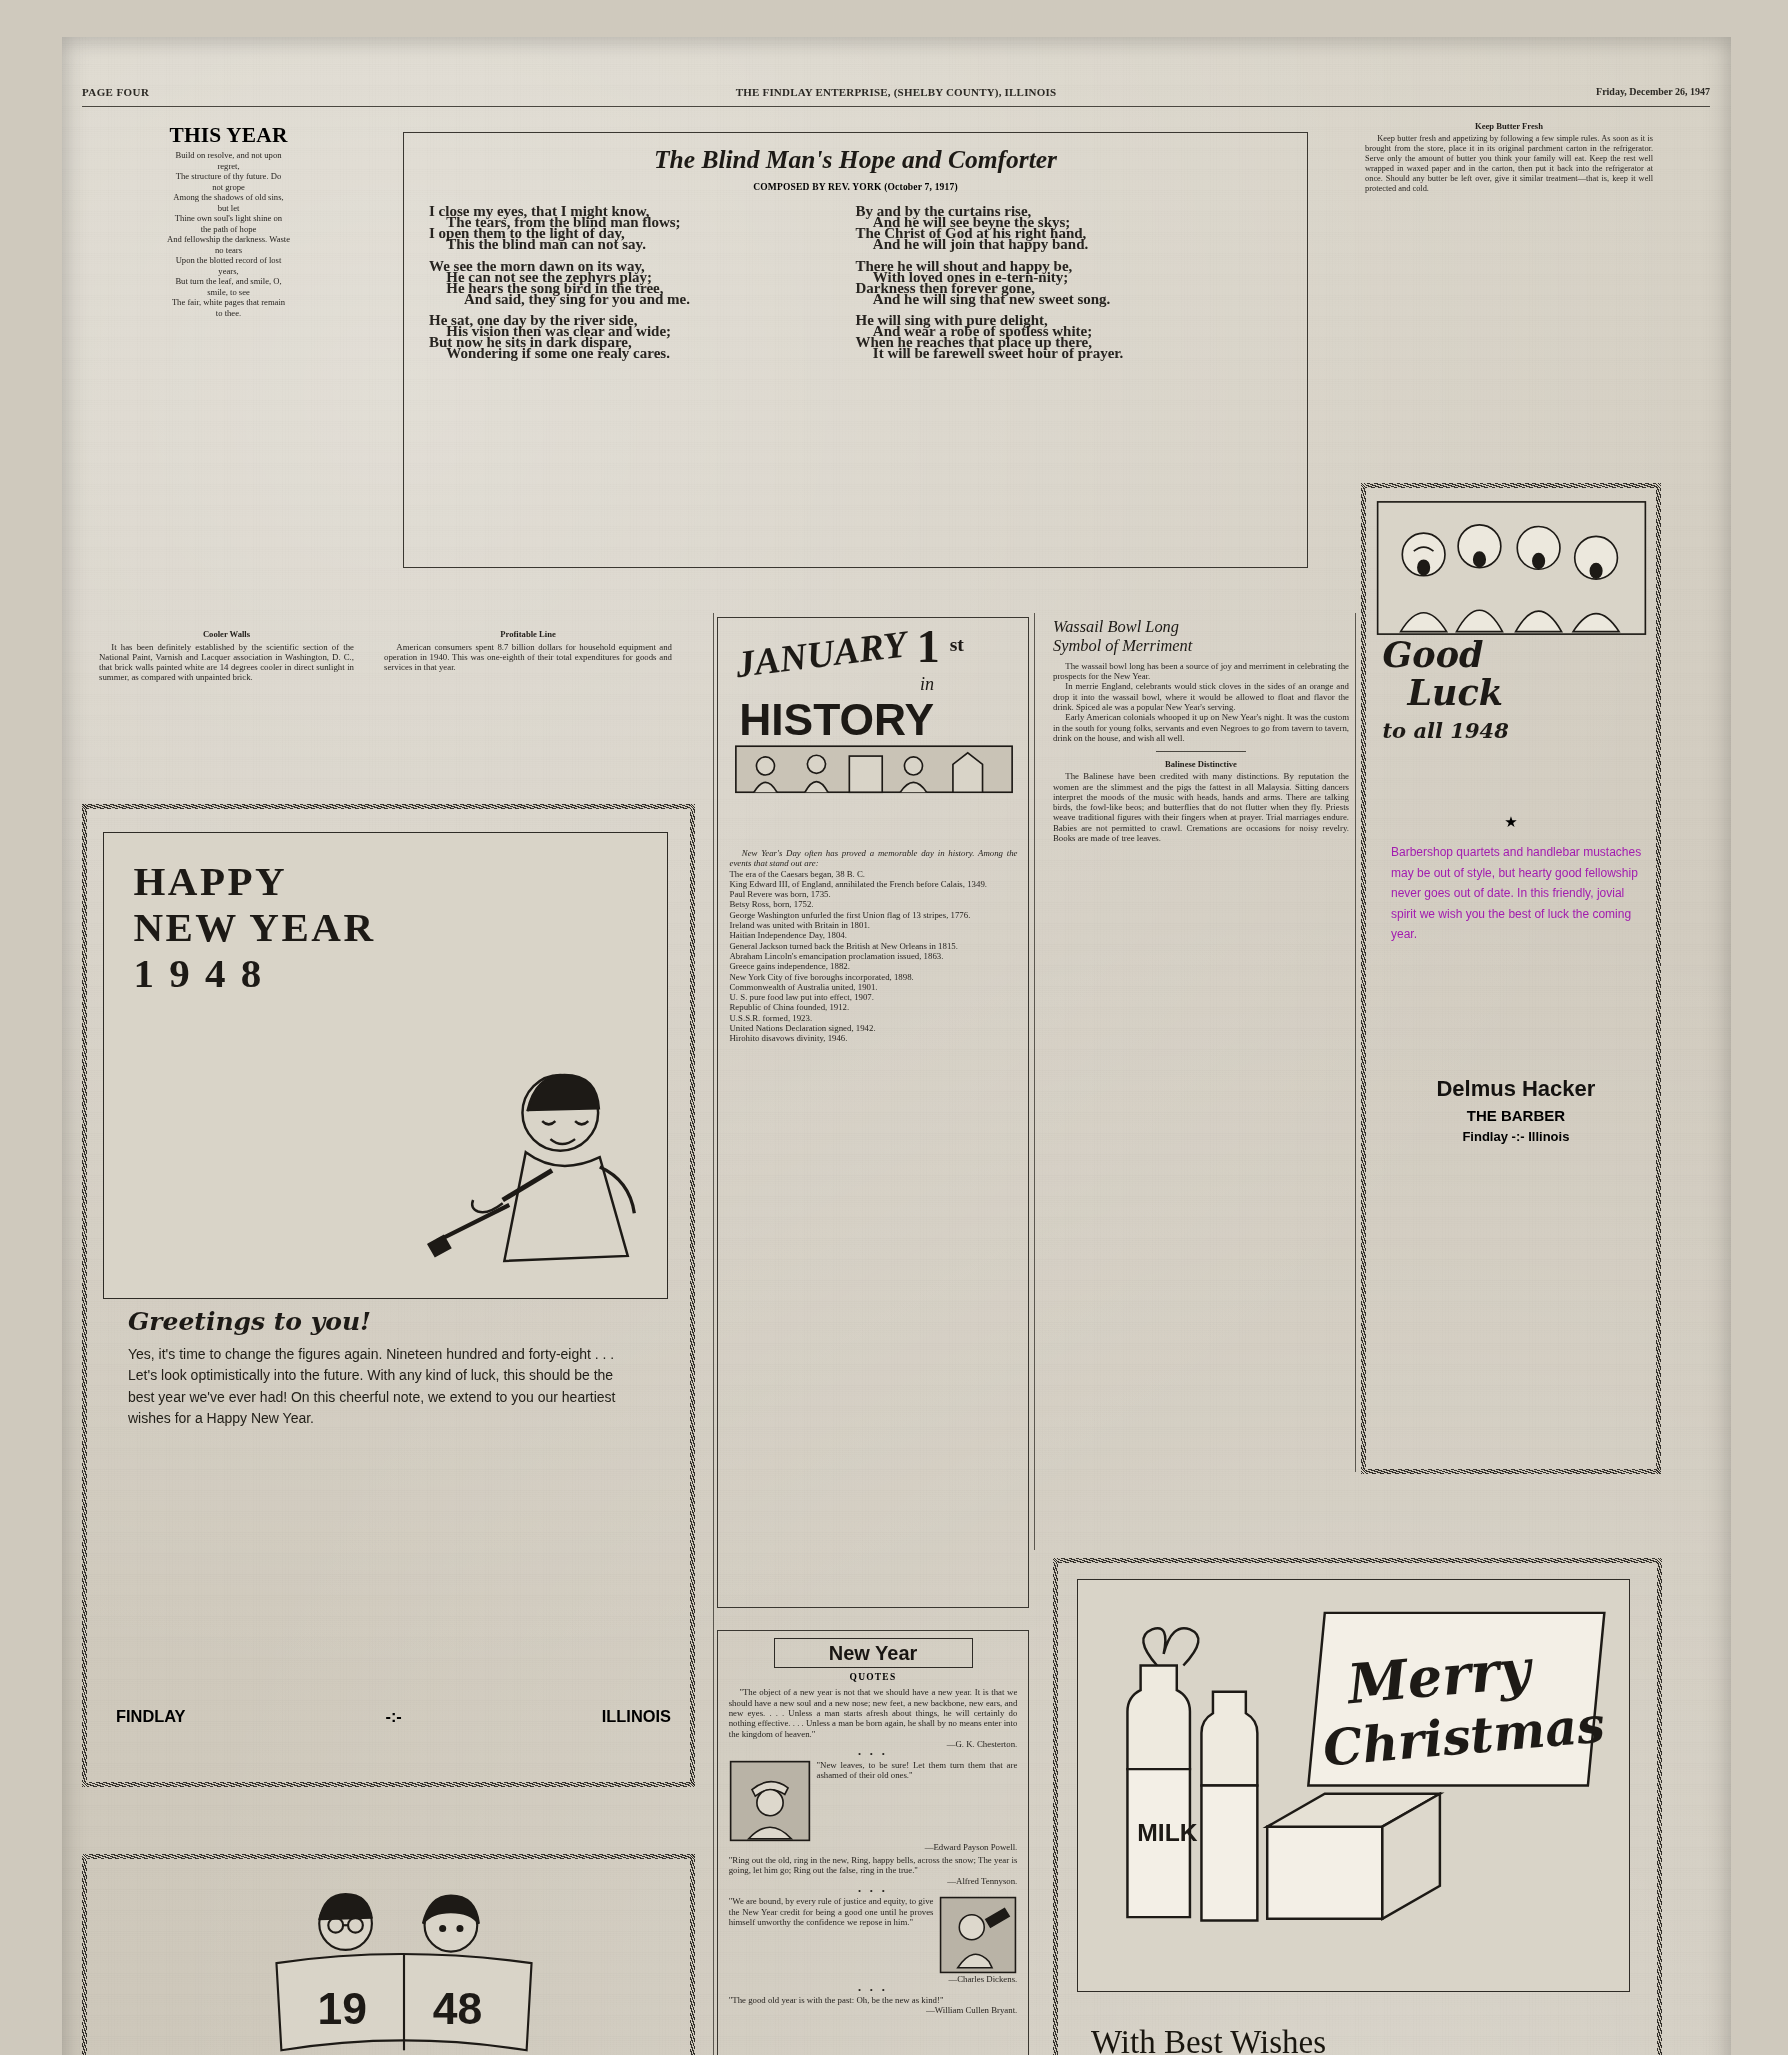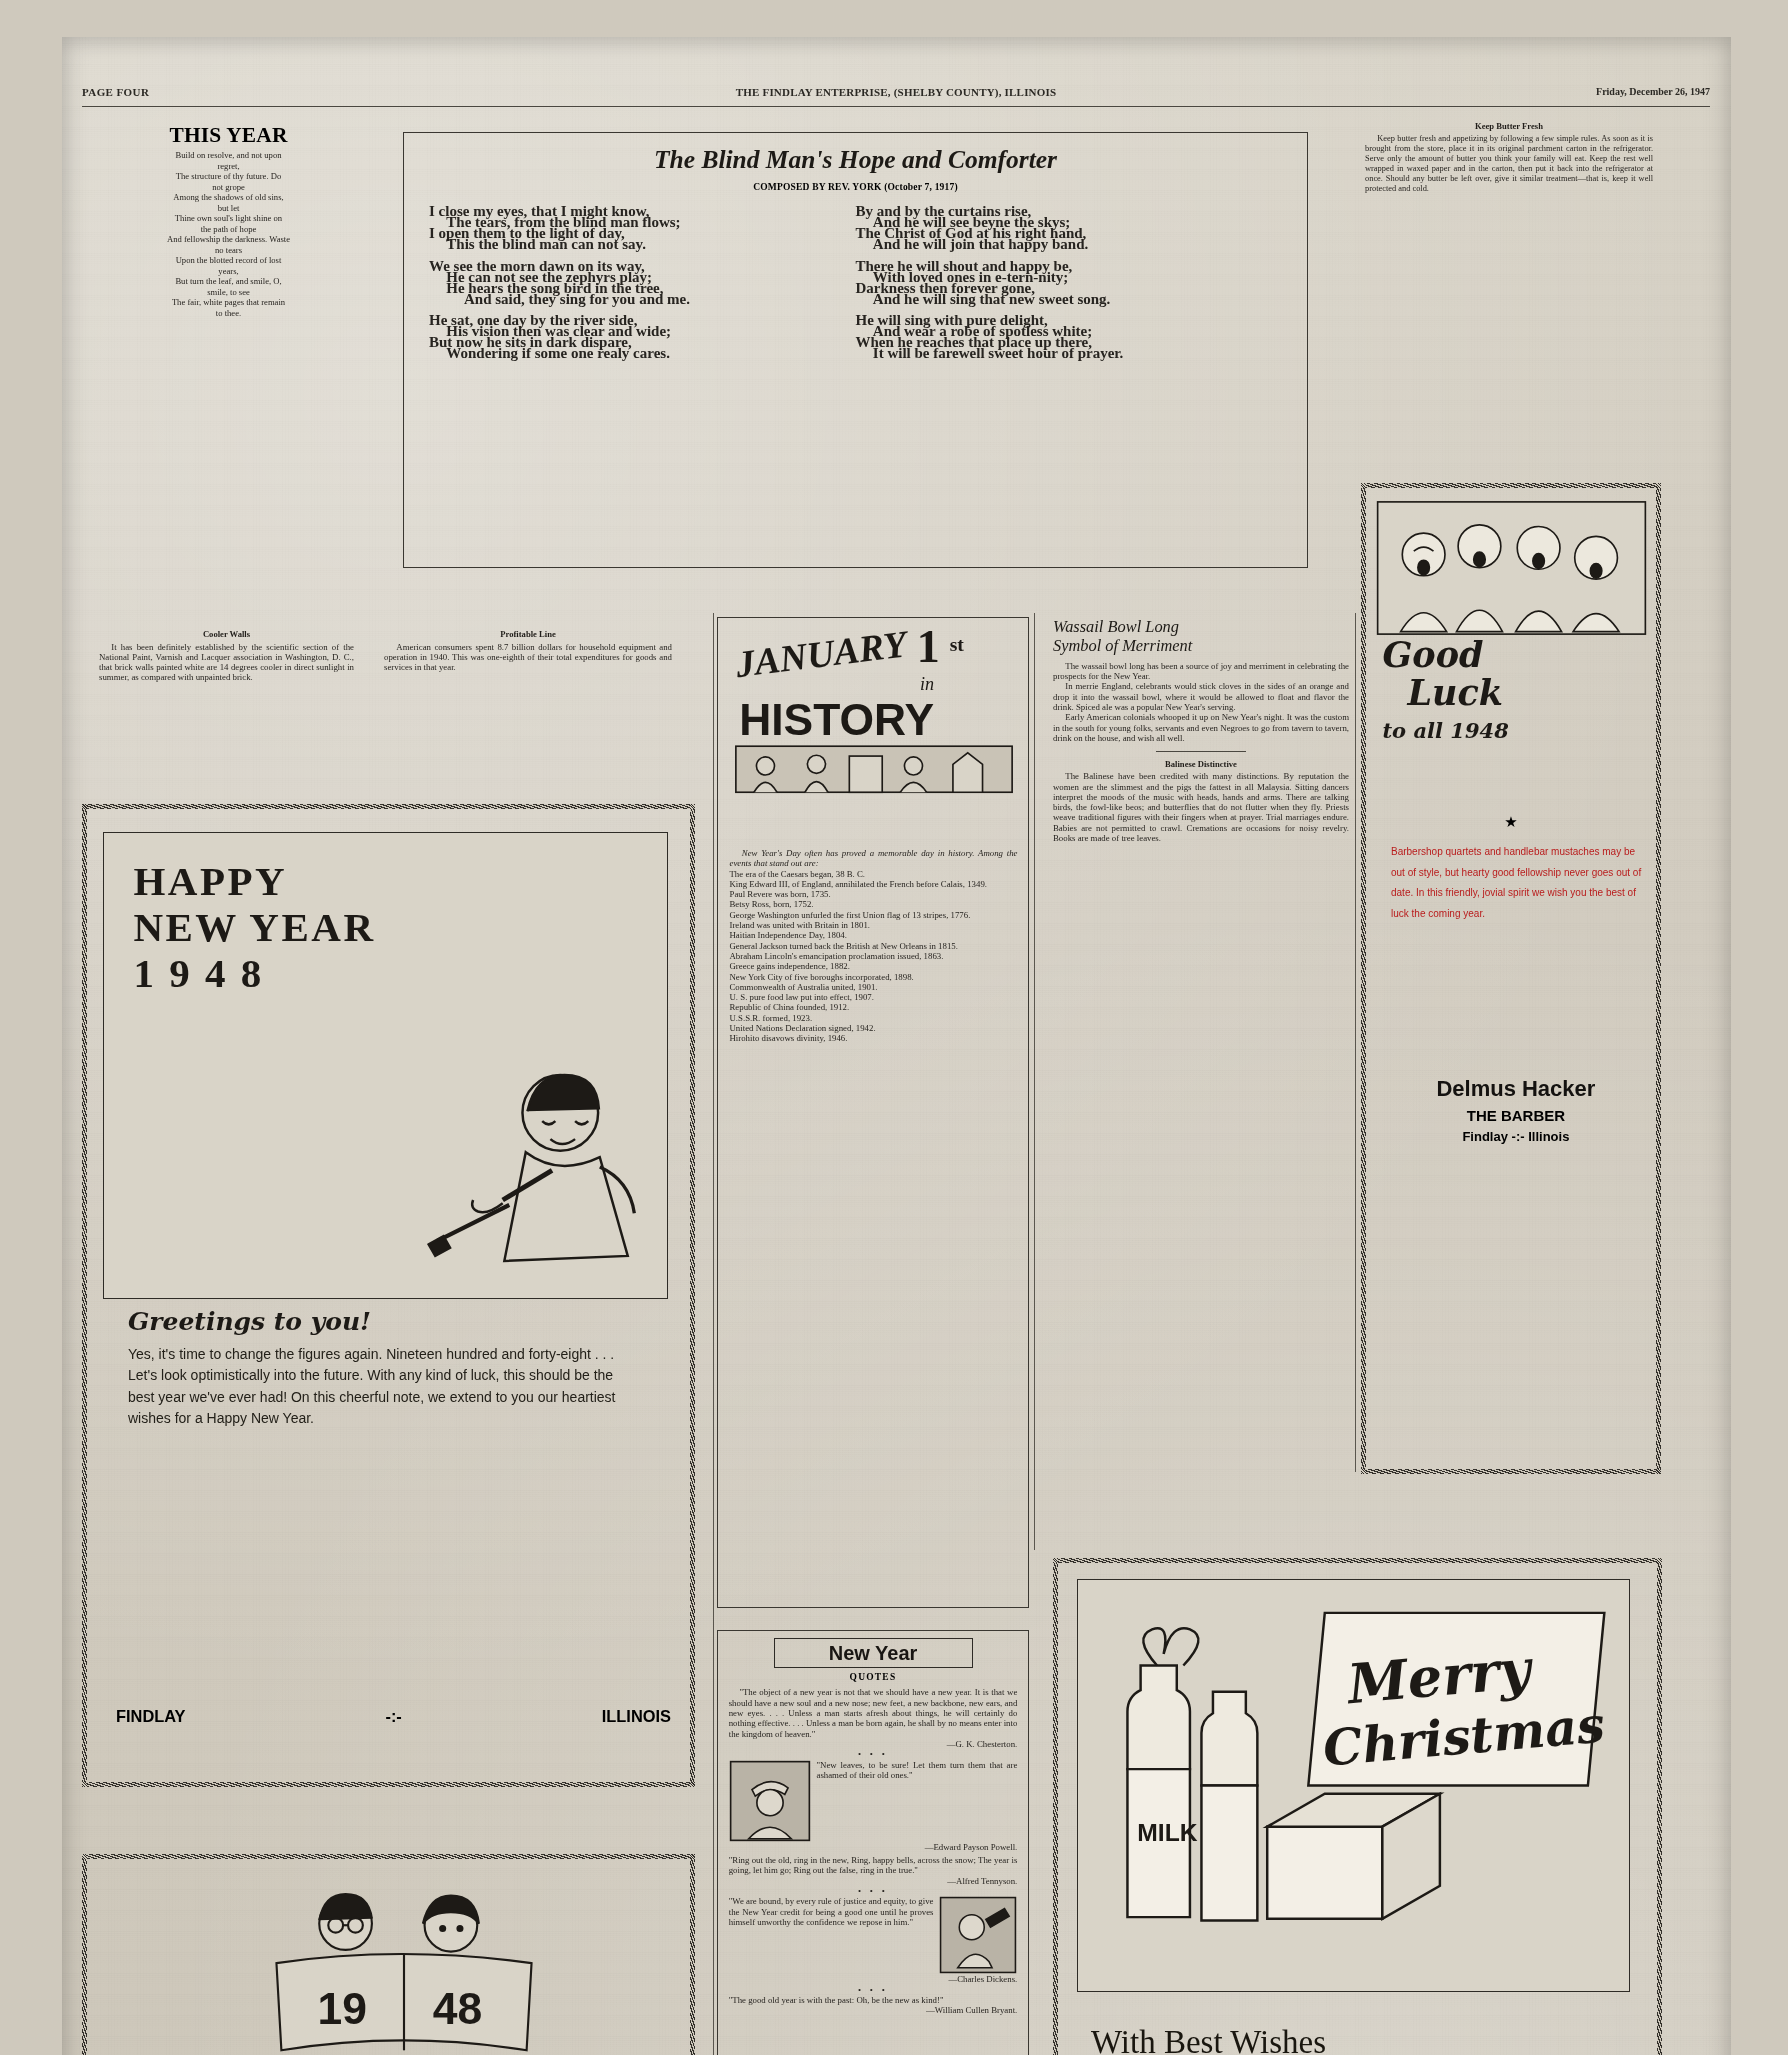--- a/index.html
+++ b/index.html
@@ -207,21 +207,21 @@
   }
 
   
   #ad-barber { left: 1361px; top: 483px; width: 300px; height: 991px; }
   #good-luck {
     position: absolute; left: 16.4px; top: 148px; width: 263px;
     font-size: 35px; line-height: 38px; color: #1d1a16;
   }
   #barber-body {
     position: absolute; left: 25px; top: 354px; width: 251px;
-    font-size: 10px; line-height: 20.6px; color: #b91c1c;
+    font-size: 12px; line-height: 20.6px; color: #a21caf;
     font-family: "Liberation Sans", sans-serif;
   }
   #barber-name {
     position: absolute; left: 16.4px; top: 588px; width: 267px;
     text-align: center; font-size: 22px; font-weight: bold;
     font-family: "Liberation Sans", sans-serif; color: #141210;
   }
   #barber-role {
     position: absolute; left: 16.4px; top: 619px; width: 267px;
     text-align: center; font-size: 15px; font-weight: bold;

